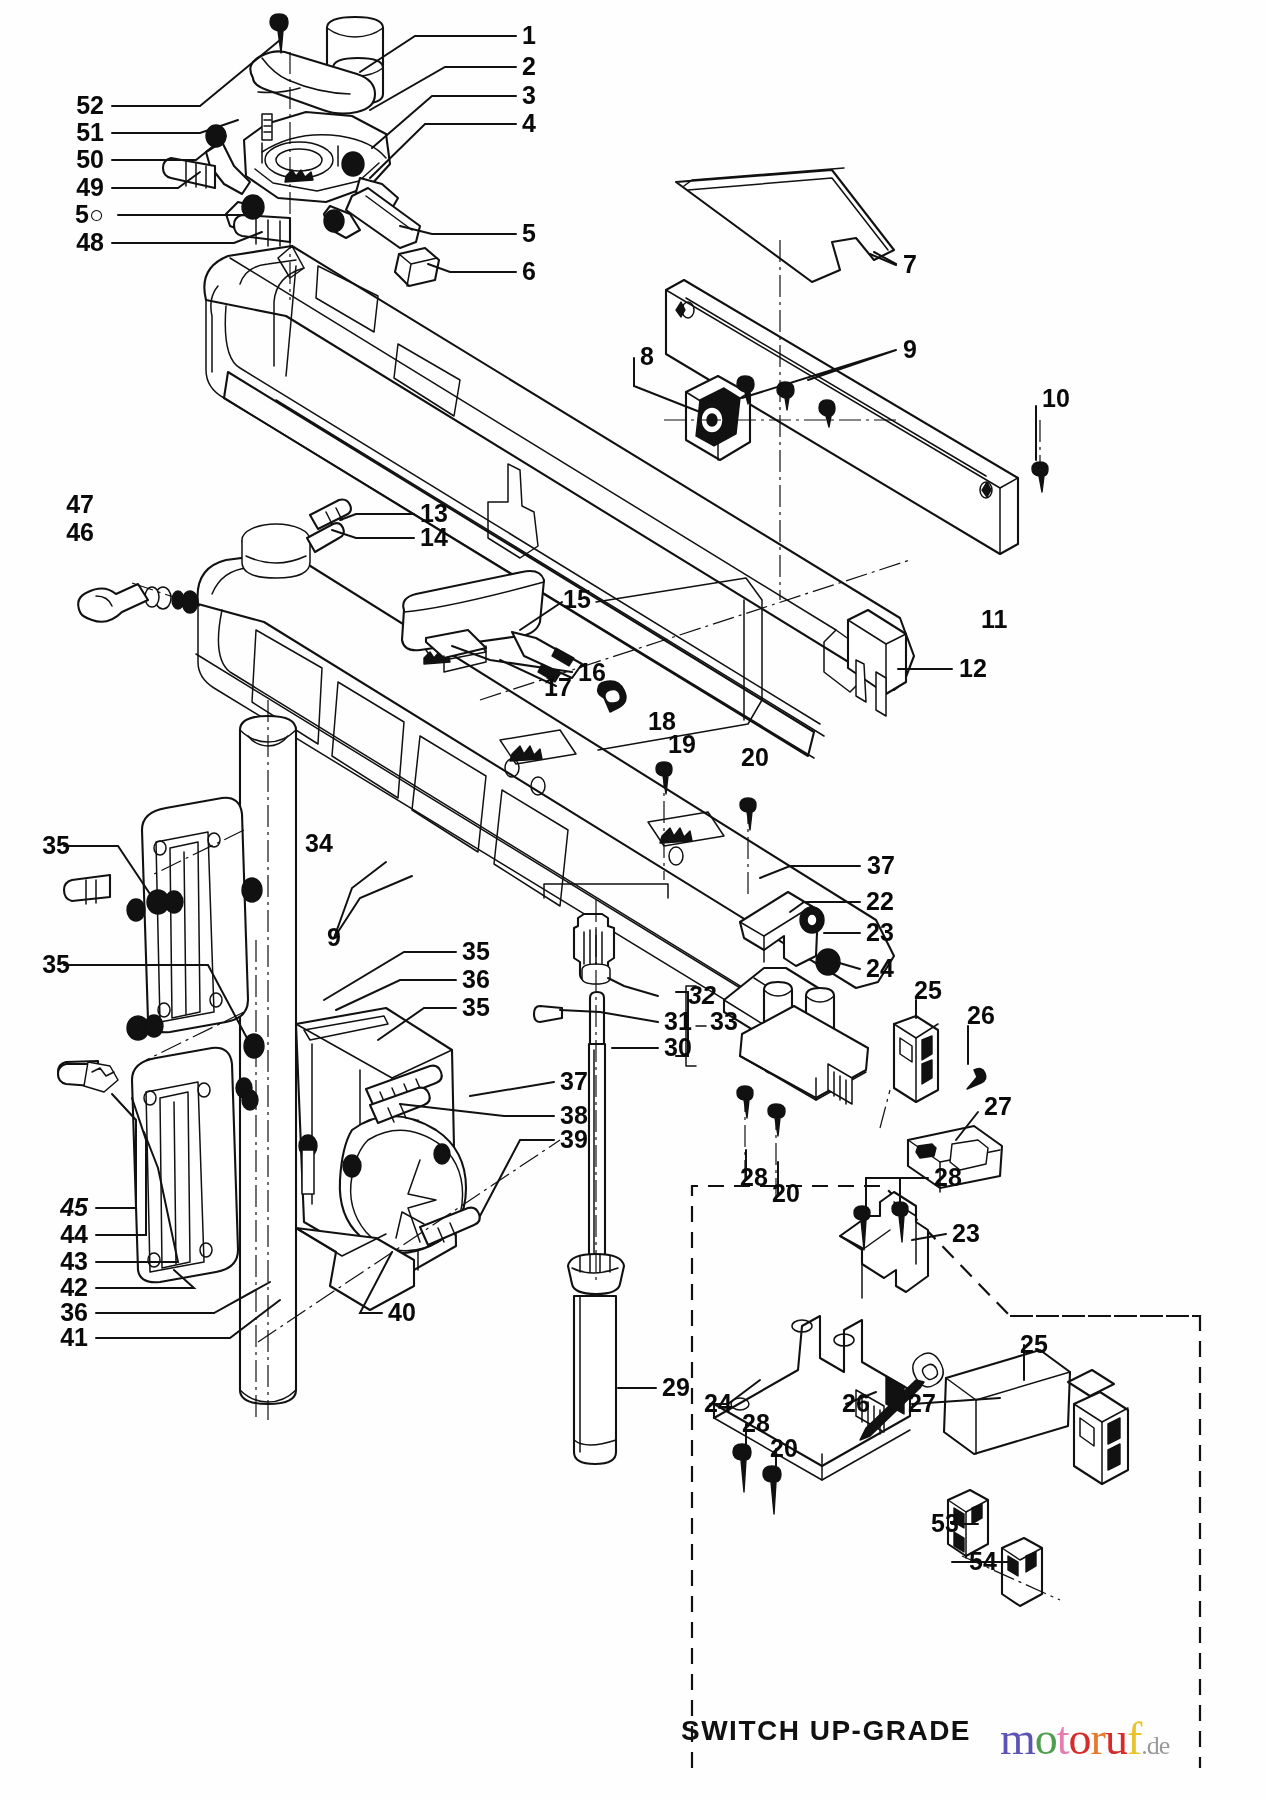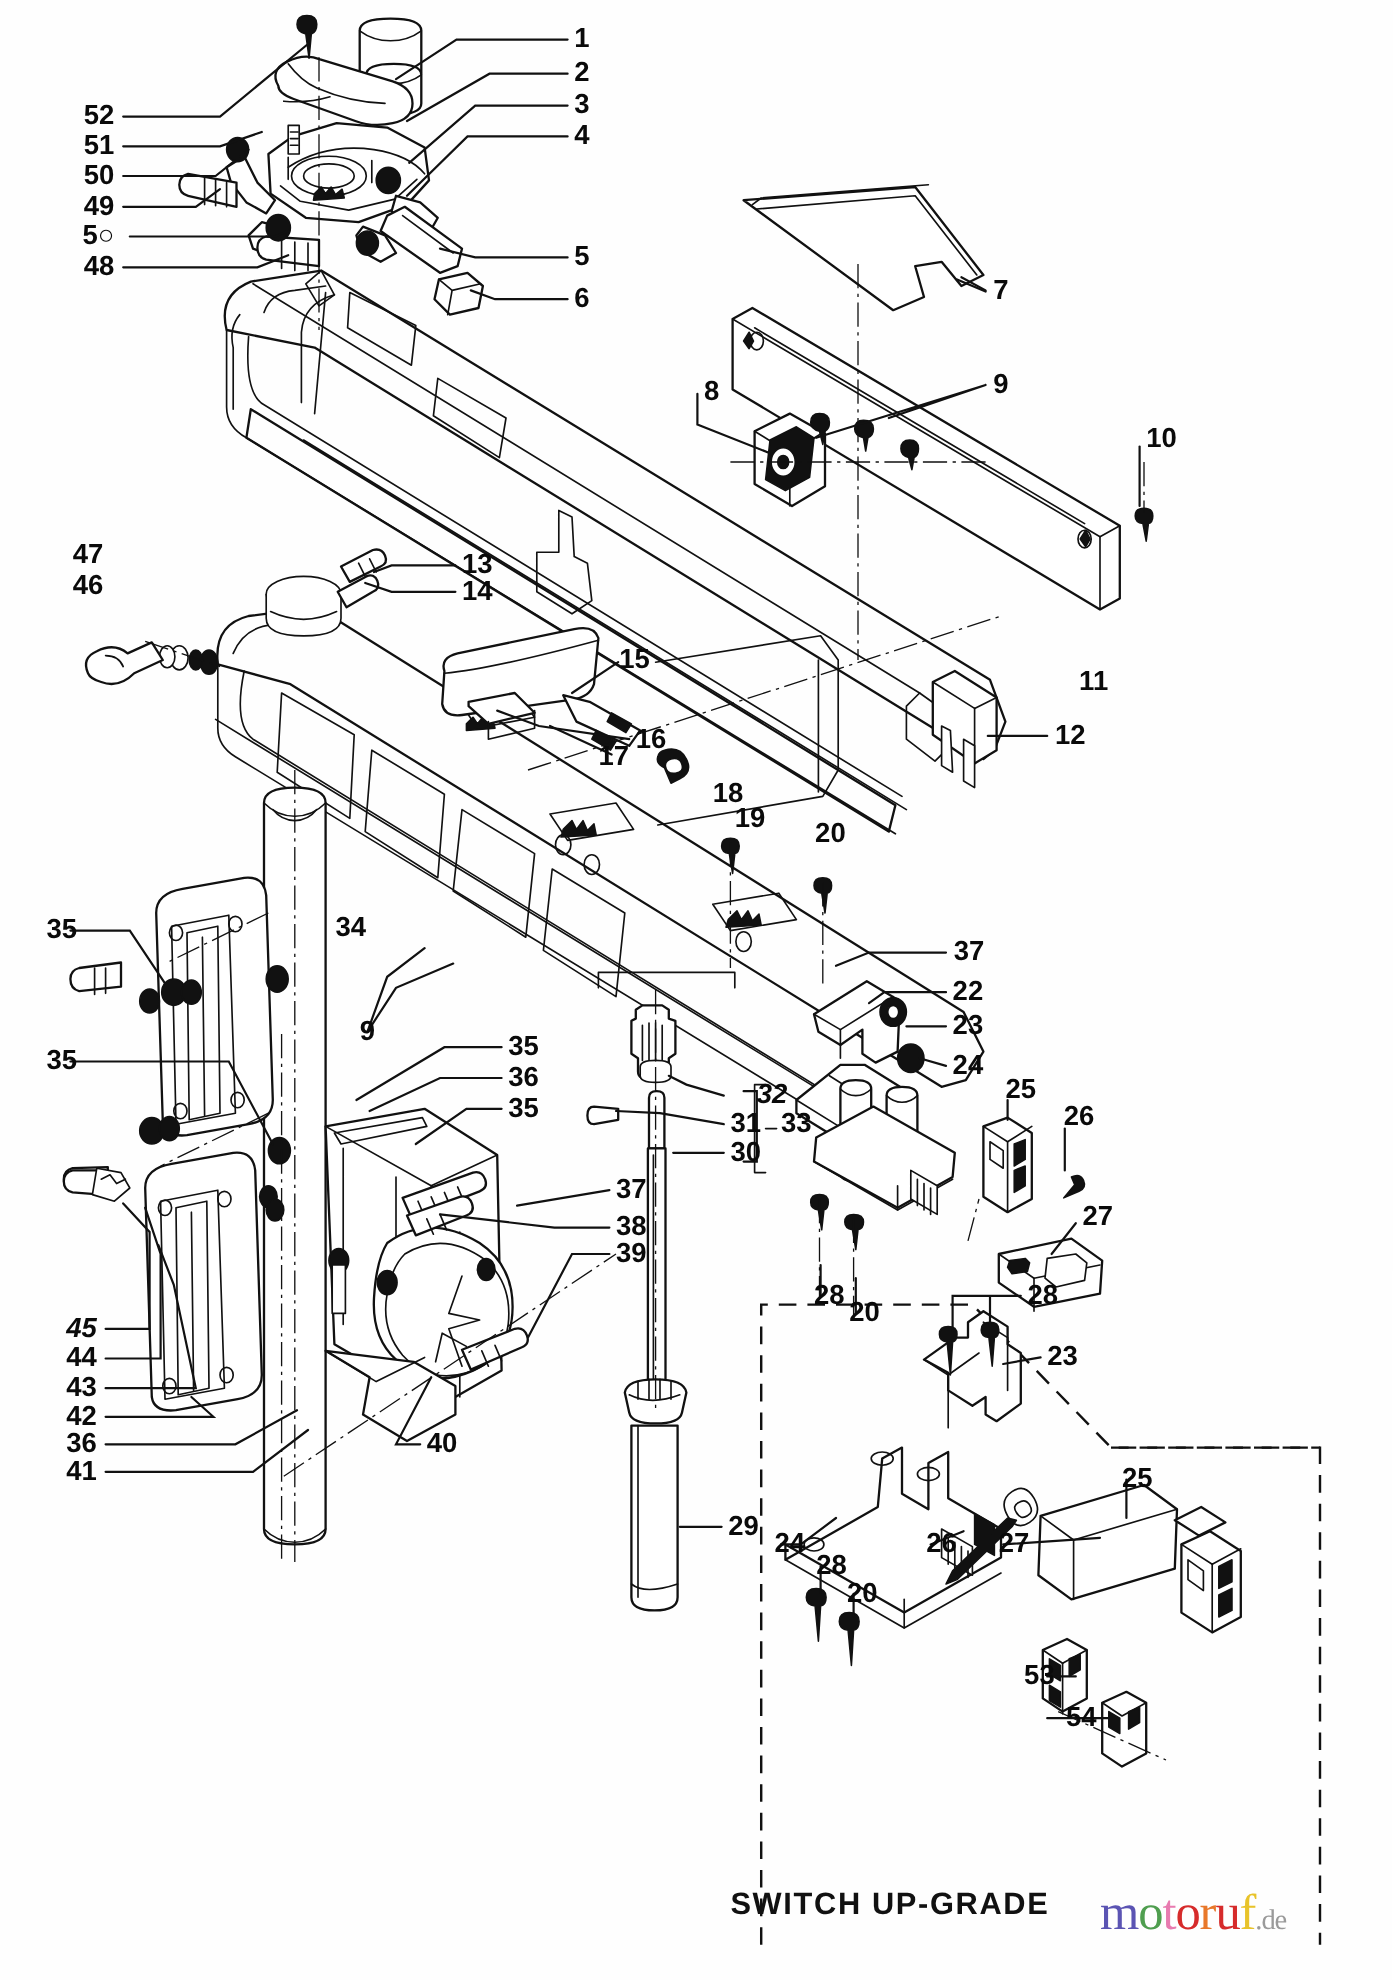--- a/index.html
+++ b/index.html
@@ -603,15 +603,15 @@
       <div class="lbl" style="left: 704px; top: 1391px;">24</div>
       <div class="lbl" style="left: 742px; top: 1411px;">28</div>
       <div class="lbl" style="left: 770px; top: 1436px;">20</div>
       <div class="lbl" style="left: 842px; top: 1391px;">26</div>
       <div class="lbl" style="left: 908px; top: 1391px;">27</div>
       <div class="lbl" style="left: 1020px; top: 1332px;">25</div>
       <div class="lbl" style="left: 931px; top: 1511px;">53</div>
       <div class="lbl" style="left: 932px; top: 1549px; margin-left: 37px;">54</div>
     </div>
 
-  <div id="caption" style="left: 664px; top: 1715px;">SWITCH UP-GRADE</div>
+  <div id="caption" style="left: 681px; top: 1715px;">SWITCH UP-GRADE</div>
   <div id="wm" style="left: 1000px; top: 1712px;"><span style="color: rgb(91, 84, 179);">m</span><span style="color: rgb(79, 158, 79);">o</span><span style="color: rgb(232, 123, 176);">t</span><span style="color: rgb(214, 43, 43);">o</span><span style="color: rgb(232, 120, 42);">r</span><span style="color: rgb(214, 43, 43);">u</span><span style="color: rgb(232, 195, 42);">f</span><span class="de">.de</span></div>
 </div>
 
 </body></html>

